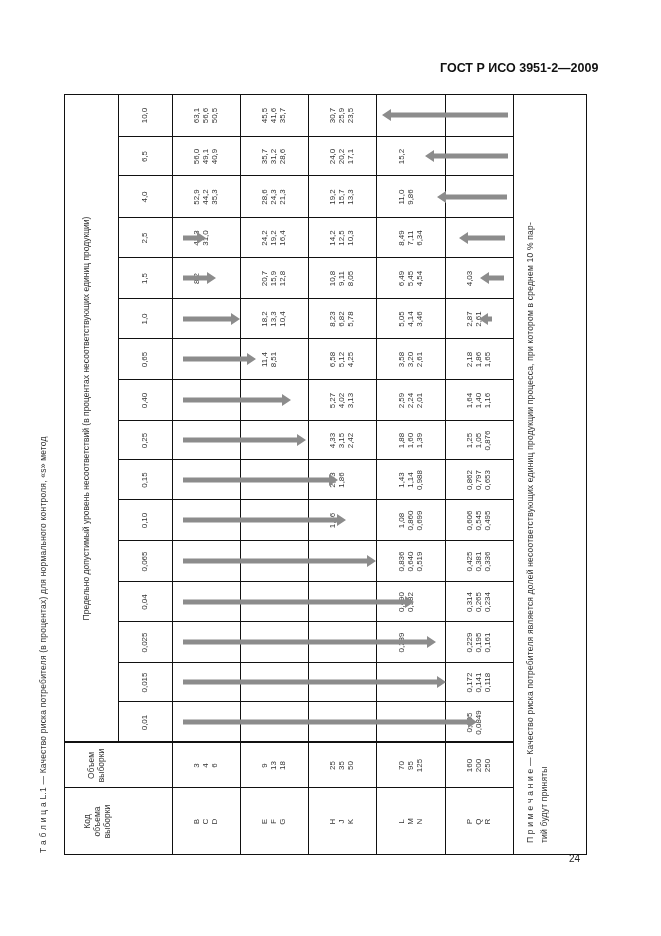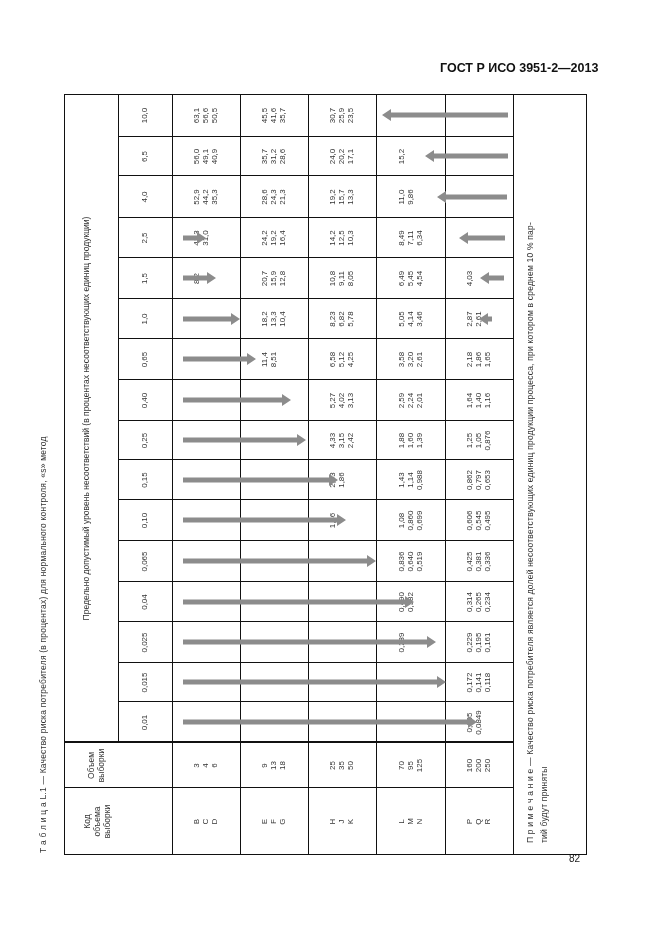--- a/index.html
+++ b/index.html
@@ -17,22 +17,22 @@
   .hl { height:1px; }
   .thick { width:2px !important; }
   .txt { position:absolute; font-size:8px; line-height:9px; color:#333; text-align:center; white-space:pre; }
   .cap { position:absolute; font-size:8.5px; color:#333; white-space:nowrap; letter-spacing:0.2px; }
   .arrow { position:absolute; height:7px; }
   .arrow svg { display:block; }
 </style>
 </head>
 <body>
 
-<div class="doc-header">ГОСТ Р ИСО 3951-2—2013</div>
-<div class="page-number">82</div>
+<div class="doc-header">ГОСТ Р ИСО 3951-2—2009</div>
+<div class="page-number">24</div>
 
 <div class="rot">
   <div class="t"></div>
 <div class="hl" style="left: 112px; top: 54px; width: 649px;"></div>
     <div class="hl" style="left: 0px; top: 108px; width: 761px;"></div>
     <div class="hl" style="left: 0px; top: 176px; width: 761px;"></div>
     <div class="hl" style="left: 0px; top: 244px; width: 761px;"></div>
     <div class="hl" style="left: 0px; top: 312px; width: 761px;"></div>
     <div class="hl" style="left: 0px; top: 381px; width: 761px;"></div>
     <div class="hl" style="left: 0px; top: 449px; width: 761px;"></div>

